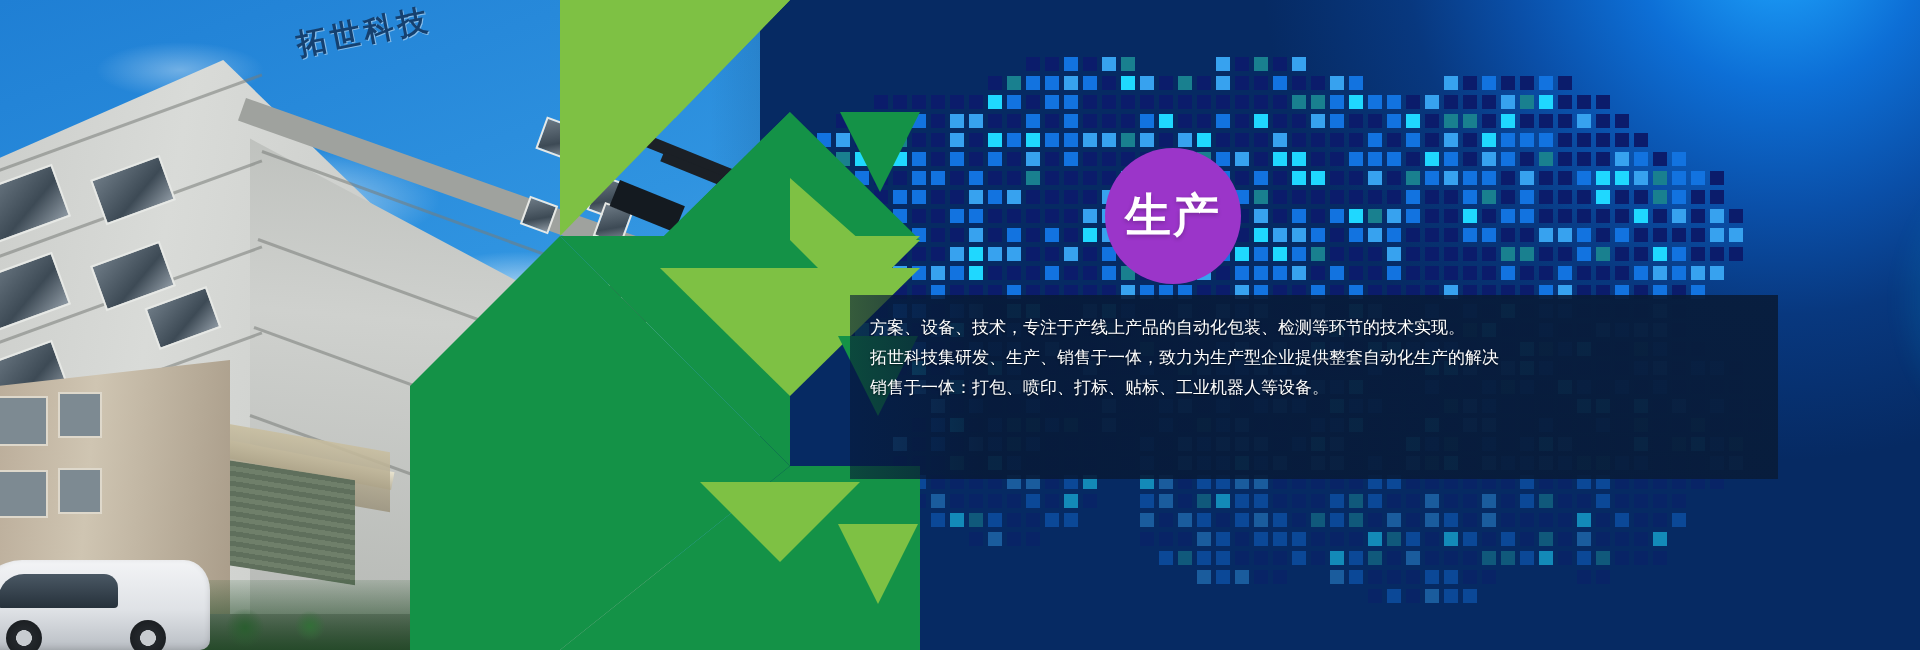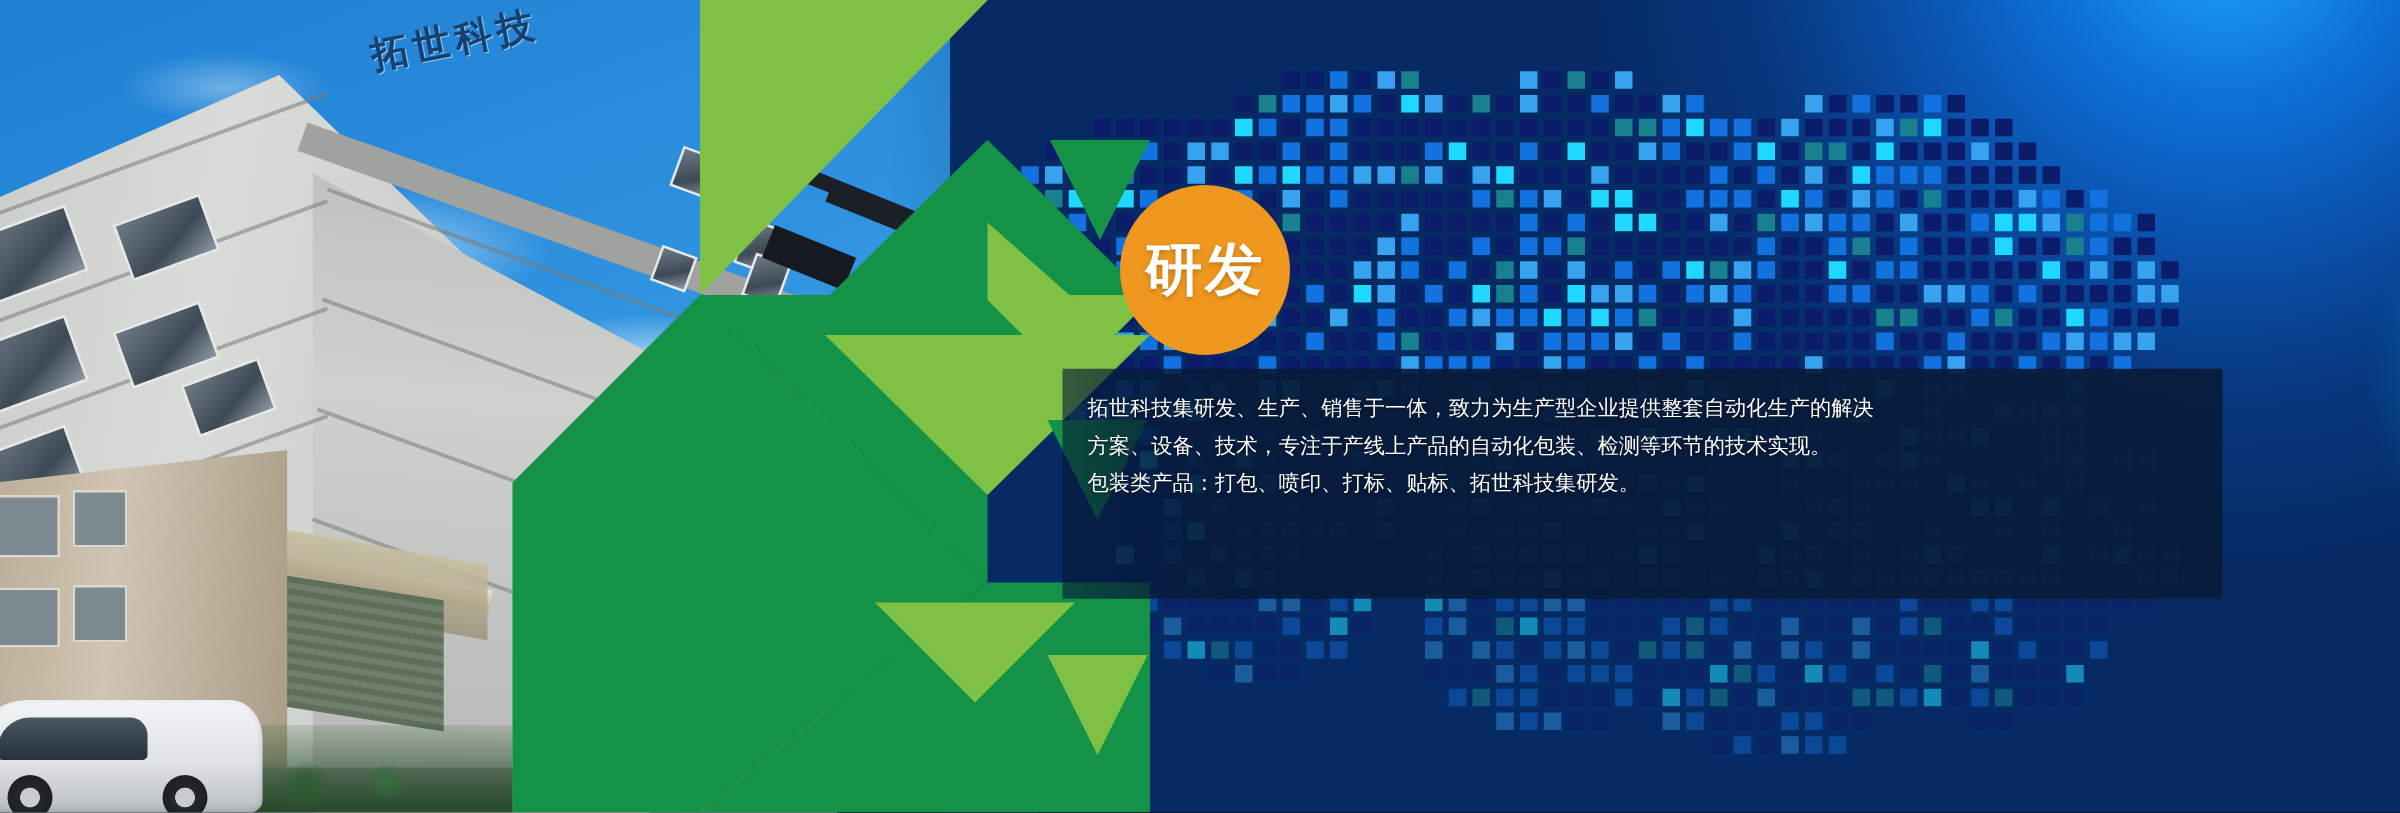--- a/index.html
+++ b/index.html
@@ -1372,25 +1372,25 @@
     <polygon id="geo-i" points="790,240 920,240 855,305" fill="#7ec144"></polygon>
     <polygon id="geo-j" points="660,268 920,268 790,396" fill="#7ec144"></polygon>
     <polygon id="geo-k" points="700,482 860,482 780,562" fill="#7ec144"></polygon>
     <polygon id="geo-l" points="838,524 918,524 878,604" fill="#7ec144"></polygon>
 
     <polygon id="geo-m" points="840,112 920,112 880,192" fill="#149247"></polygon>
     <polygon id="geo-n" points="838,336 918,336 878,416" fill="#149247"></polygon>
   </svg>
 
   <div class="badges">
-    <div class="badge" id="badge-0" style="background: rgb(240, 151, 31);">
-      <span>研发</span>
+    <div class="badge" id="badge-1" style="background: rgb(155, 53, 201);">
+      <span>生产</span>
     </div>
   </div>
 
   <div class="textpanel"></div>
   <div class="textbody" id="desc">
+    <p>方案、设备、技术，专注于产线上产品的自动化包装、检测等环节的技术实现。</p>
     <p>拓世科技集研发、生产、销售于一体，致力为生产型企业提供整套自动化生产的解决</p>
-    <p>方案、设备、技术，专注于产线上产品的自动化包装、检测等环节的技术实现。</p>
-    <p>包装类产品：打包、喷印、打标、贴标、拓世科技集研发。</p>
+    <p>销售于一体：打包、喷印、打标、贴标、工业机器人等设备。</p>
   </div>
 
 </div>
 
 </body></html>

